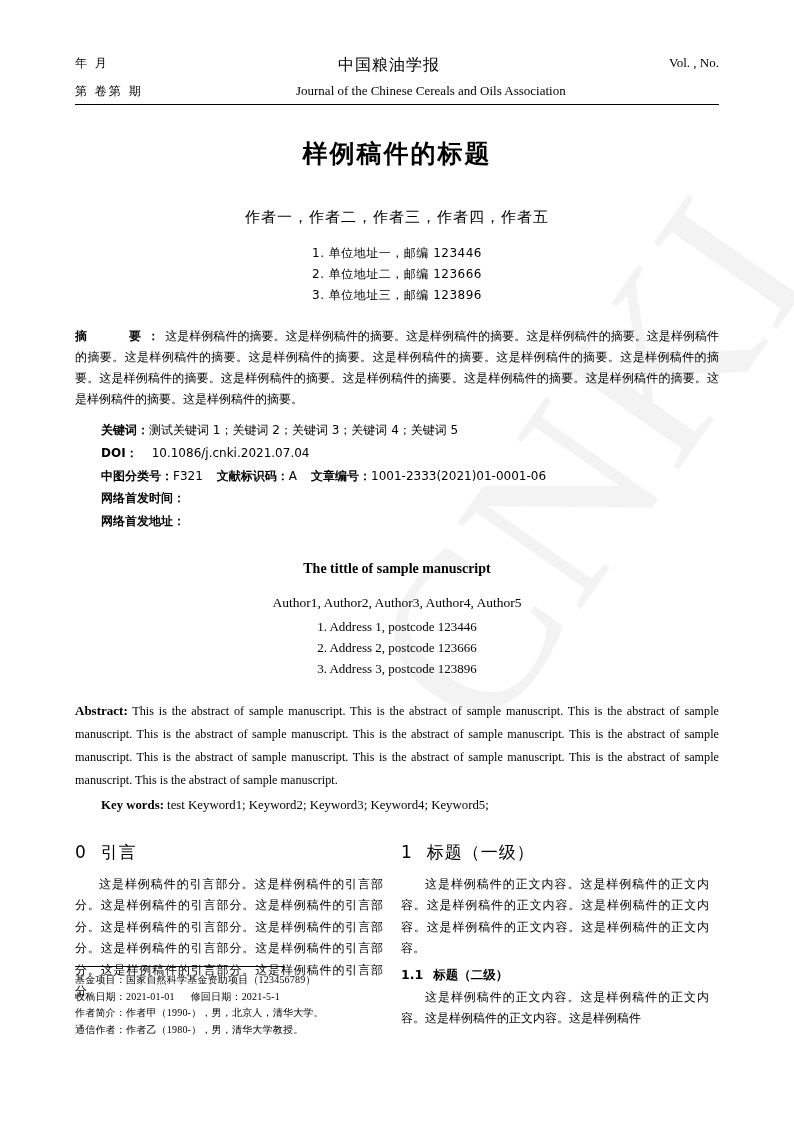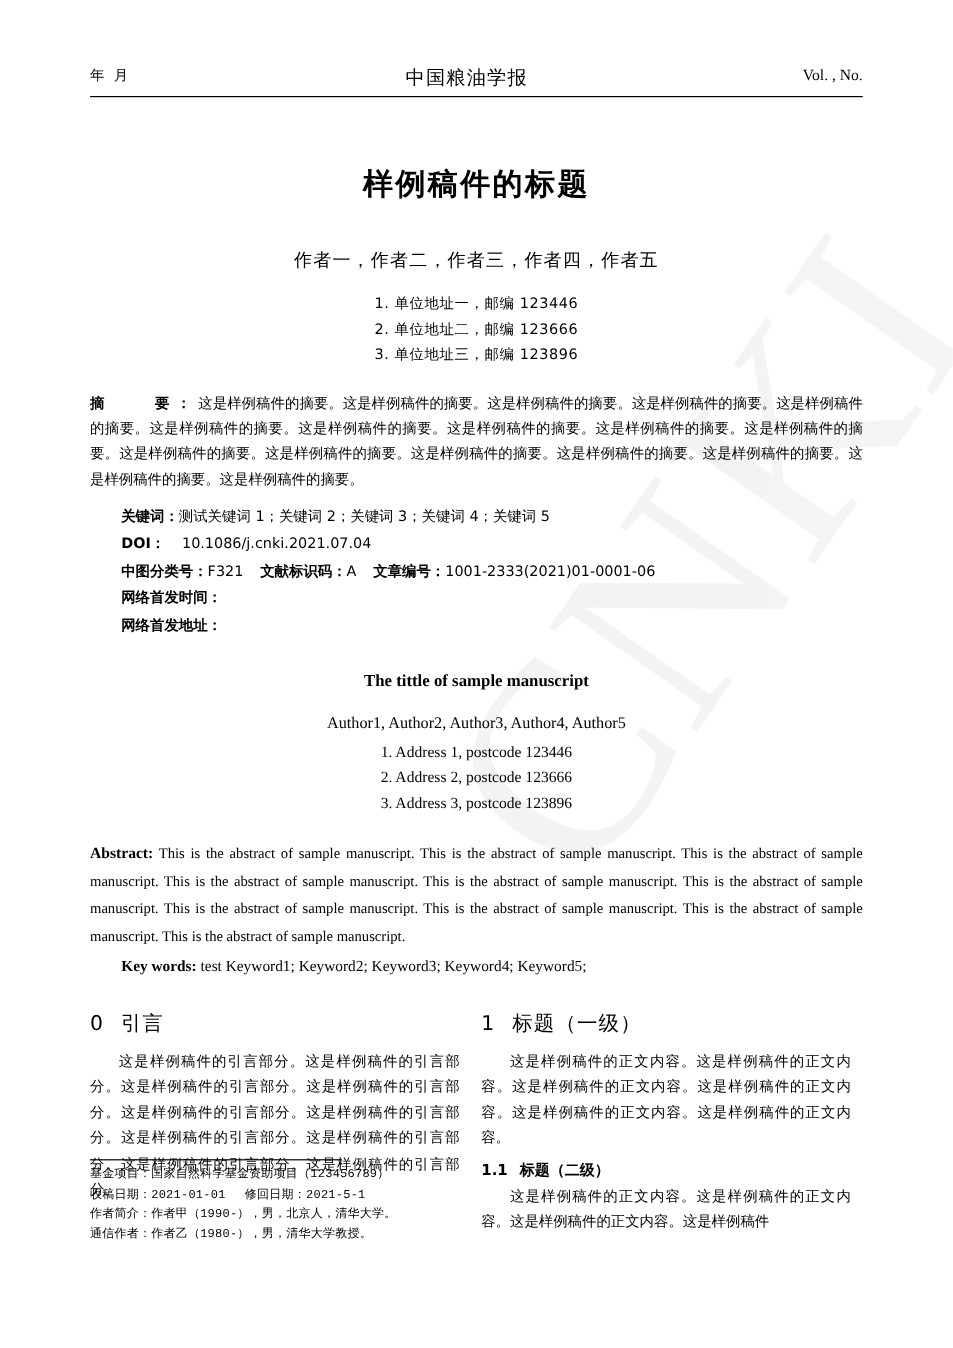--- a/index.html
+++ b/index.html
@@ -209,41 +209,46 @@
     left: 75px;
     top: 966px;
     width: 320px;
   }
   .fn-rule {
     border-top: 1px solid #000;
     width: 210px;
     margin-bottom: 5px;
   }
   .fn-line {
-    font-family: Liberation Mono, monospace;
+    font-family: Liberation Serif, serif;
     font-size: 10px;
     line-height: 1.65;
     letter-spacing: 0.2px;
   }
   .fn-line .gap { display: inline-block; width: 16px; }
 </style>
 </head>
 <body>
 
 <div class="page">
 
   <div class="watermark">CNKI</div>
 
   <div class="content">
 
     <div class="masthead">
       <div class="mh-row">
         <div class="mh-left">年  月</div>
         <div class="mh-center-cn">中国粮油学报</div>
         <div class="mh-right">Vol.    , No.</div>
+      </div>
+      <div class="mh-row second">
+        <div class="mh-left">第  卷第  期</div>
+        <div class="mh-center-en">Journal of the Chinese Cereals and Oils Association</div>
+        <div class="mh-right"></div>
       </div>
       <div class="rule"></div>
     </div>
 
     <div class="title-cn">样例稿件的标题</div>
     <div class="authors-cn">作者一，作者二，作者三，作者四，作者五</div>
     <div class="affil-cn">
       <div>1. 单位地址一，邮编  123446</div>
       <div>2. 单位地址二，邮编  123666</div>
       <div>3. 单位地址三，邮编  123896</div>

